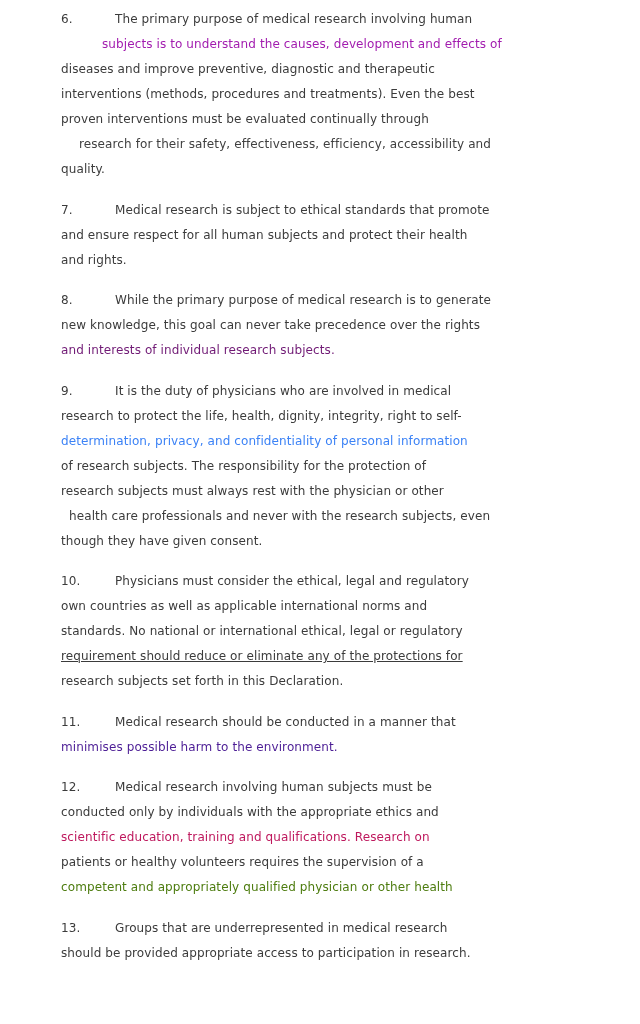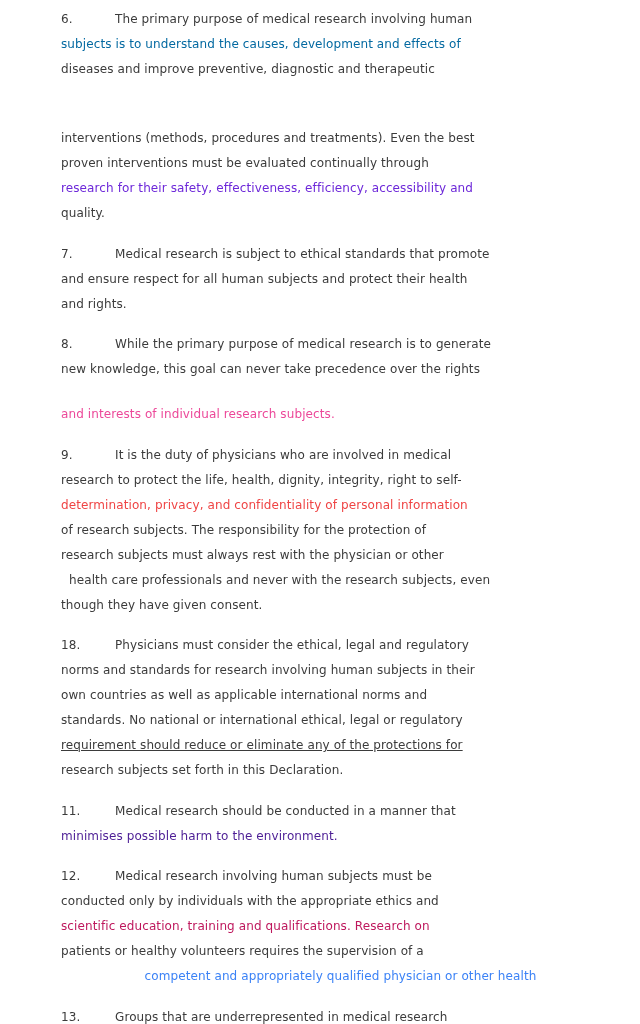--- a/index.html
+++ b/index.html
@@ -35,62 +35,61 @@
     width: 54px;
     vertical-align: baseline;
   }
 </style>
 </head>
 <body>
 
 <div class="page" id="document-page" style="background: rgb(255, 255, 255);">
     <div class="paragraph">
       <div class="line" style="color: rgb(59, 59, 59);"><span class="para-number">6.</span><span>The primary purpose of medical research involving human</span></div>
-      <div class="line" style="color: #0369a1;">subjects is to understand the causes, development and effects of</div>
+      <div class="line" style="color: #a21caf; margin-left: 41px;">subjects is to understand the causes, development and effects of</div>
       <div class="line" style="color: rgb(59, 59, 59);">diseases and improve preventive, diagnostic and therapeutic</div>
-      <div class="line" style="color: rgb(59, 59, 59); margin-top: 44px;">interventions (methods, procedures and treatments). Even the best</div>
+      <div class="line" style="color: rgb(59, 59, 59);">interventions (methods, procedures and treatments). Even the best</div>
       <div class="line" style="color: rgb(59, 59, 59);">proven interventions must be evaluated continually through</div>
-      <div class="line" style="color: #6d28d9;">research for their safety, effectiveness, efficiency, accessibility and</div>
+      <div class="line" style="color: #404040; margin-left: 18px;">research for their safety, effectiveness, efficiency, accessibility and</div>
       <div class="line" style="color: rgb(59, 59, 59);">quality.</div>
     </div>
     <div class="paragraph">
       <div class="line" style="color: rgb(59, 59, 59);"><span class="para-number">7.</span><span>Medical research is subject to ethical standards that promote</span></div>
       <div class="line" style="color: rgb(59, 59, 59);">and ensure respect for all human subjects and protect their health</div>
       <div class="line" style="color: rgb(59, 59, 59);">and rights.</div>
     </div>
     <div class="paragraph">
       <div class="line" style="color: rgb(59, 59, 59);"><span class="para-number">8.</span><span>While the primary purpose of medical research is to generate</span></div>
       <div class="line" style="color: rgb(59, 59, 59);">new knowledge, this goal can never take precedence over the rights</div>
-      <div class="line" style="color: #ec4899; margin-top: 20px;">and interests of individual research subjects.</div>
+      <div class="line" style="color: #701a75;">and interests of individual research subjects.</div>
     </div>
     <div class="paragraph">
       <div class="line" style="color: rgb(59, 59, 59);"><span class="para-number">9.</span><span>It is the duty of physicians who are involved in medical</span></div>
       <div class="line" style="color: rgb(59, 59, 59);">research to protect the life, health, dignity, integrity, right to self-</div>
-      <div class="line" style="color: #ef4444;">determination, privacy, and confidentiality of personal information</div>
+      <div class="line" style="color: #3b82f6;">determination, privacy, and confidentiality of personal information</div>
       <div class="line" style="color: rgb(59, 59, 59);">of research subjects. The responsibility for the protection of</div>
       <div class="line" style="color: rgb(59, 59, 59);">research subjects must always rest with the physician or other</div>
       <div class="line" style="color: rgb(59, 59, 59); margin-left: 8px;">health care professionals and never with the research subjects, even</div>
       <div class="line" style="color: rgb(59, 59, 59);">though they have given consent.</div>
     </div>
     <div class="paragraph">
-      <div class="line" style="color: rgb(59, 59, 59);"><span class="para-number">18.</span><span>Physicians must consider the ethical, legal and regulatory</span></div>
-      <div class="line" style="color: rgb(59, 59, 59);">norms and standards for research involving human subjects in their</div>
+      <div class="line" style="color: rgb(59, 59, 59);"><span class="para-number">10.</span><span>Physicians must consider the ethical, legal and regulatory</span></div>
       <div class="line" style="color: rgb(59, 59, 59);">own countries as well as applicable international norms and</div>
       <div class="line" style="color: rgb(59, 59, 59);">standards. No national or international ethical, legal or regulatory</div>
       <div class="line" style="color: rgb(59, 59, 59); text-decoration: underline;">requirement should reduce or eliminate any of the protections for</div>
       <div class="line" style="color: rgb(59, 59, 59);">research subjects set forth in this Declaration.</div>
     </div>
     <div class="paragraph">
       <div class="line" style="color: rgb(59, 59, 59);"><span class="para-number">11.</span><span>Medical research should be conducted in a manner that</span></div>
       <div class="line" style="color: #4c1d95;">minimises possible harm to the environment.</div>
     </div>
     <div class="paragraph">
       <div class="line" style="color: rgb(59, 59, 59);"><span class="para-number">12.</span><span>Medical research involving human subjects must be</span></div>
       <div class="line" style="color: rgb(59, 59, 59);">conducted only by individuals with the appropriate ethics and</div>
       <div class="line" style="color: #be185d;">scientific education, training and qualifications. Research on</div>
       <div class="line" style="color: rgb(59, 59, 59);">patients or healthy volunteers requires the supervision of a</div>
-      <div class="line" style="color: #3b82f6; text-align: center;">competent and appropriately qualified physician or other health</div>
+      <div class="line" style="color: #4d7c0f;">competent and appropriately qualified physician or other health</div>
     </div>
     <div class="paragraph">
       <div class="line" style="color: rgb(59, 59, 59);"><span class="para-number">13.</span><span>Groups that are underrepresented in medical research</span></div>
       <div class="line" style="color: rgb(59, 59, 59);">should be provided appropriate access to participation in research.</div>
     </div>
   </div>
 
 </body></html>

